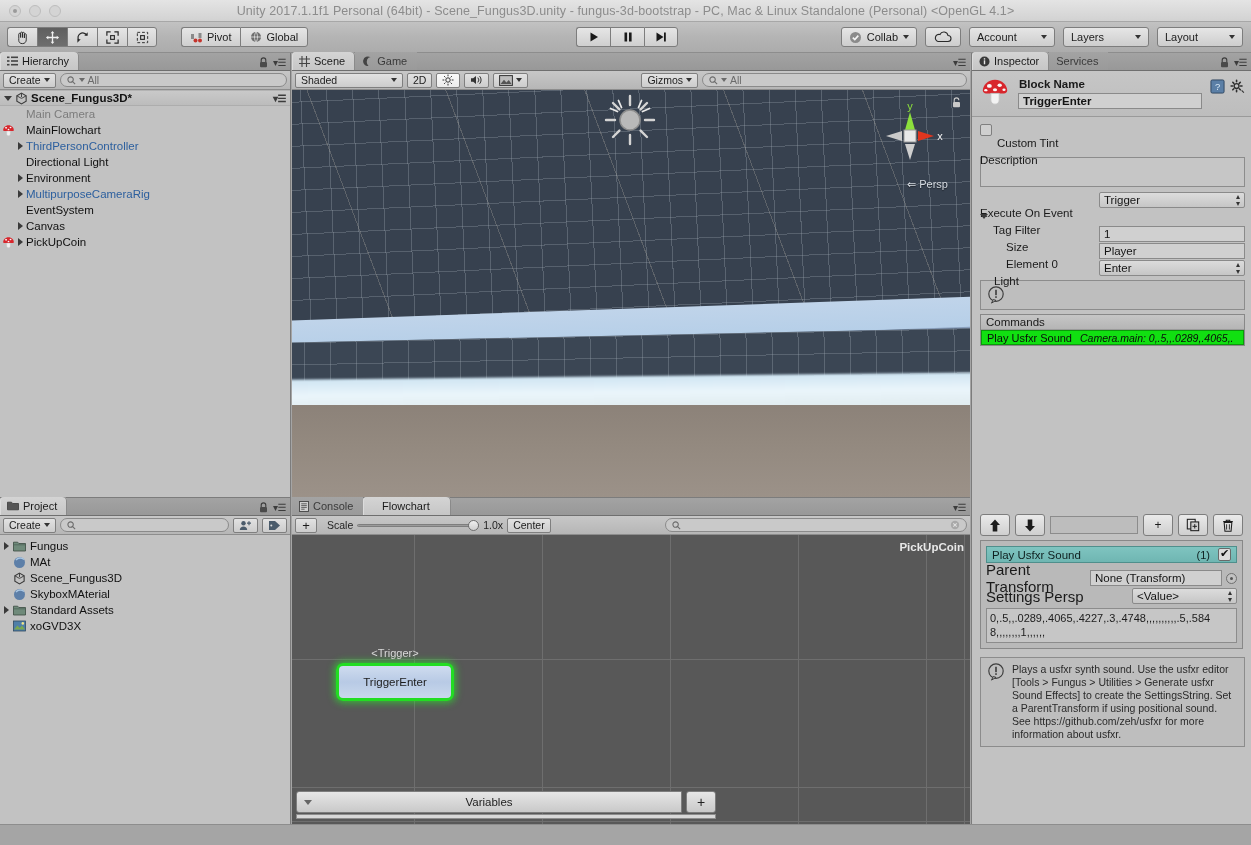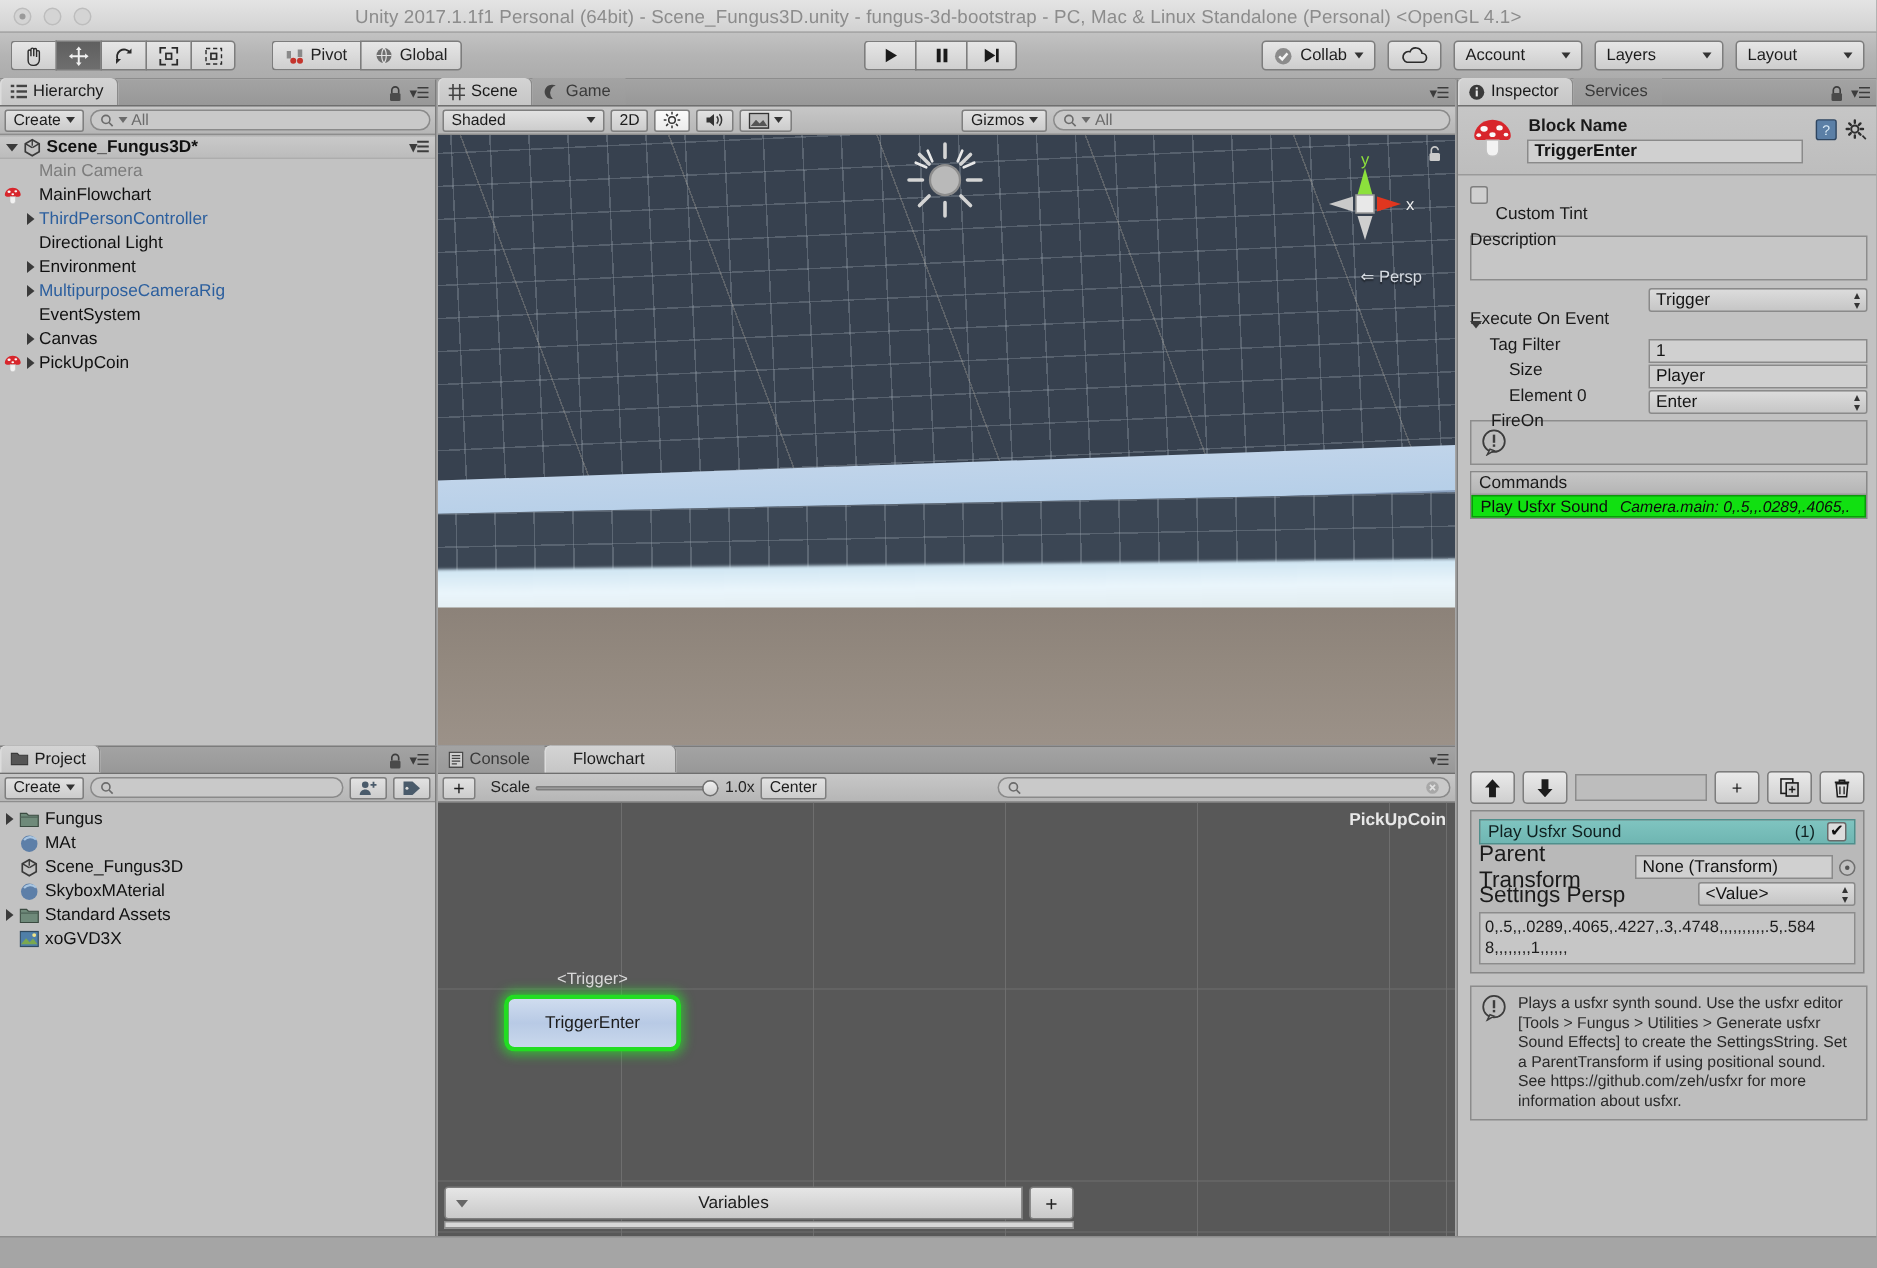--- a/index.html
+++ b/index.html
@@ -881,21 +881,21 @@
           <span>1</span>
         </div>
       </div>
       <div class="row">
         <span class="lab" style="width:114px;padding-left:26px">Element 0</span>
         <div class="textfield" style="flex:1">
           <span>Player</span>
         </div>
       </div>
       <div class="row">
-        <span class="lab" style="width:114px;padding-left:14px">FireOn</span>
+        <span class="lab" style="width:114px;padding-left:14px">Light</span>
         <div class="dropdown" style="flex:1">
           <span>Enter</span>
           <span class="updown">▴<br>▾</span>
         </div>
       </div>
 
       <div class="helpbox">
         <svg class="bang" viewBox="0 0 20 20">
             <circle cx="10" cy="9" r="8" fill="none" stroke="#3d3d3d" stroke-width="1.3"></circle>
             <path d="M7 15l-2 4 5-3z" fill="#bebebe" stroke="#3d3d3d" stroke-width="1.1"></path>

